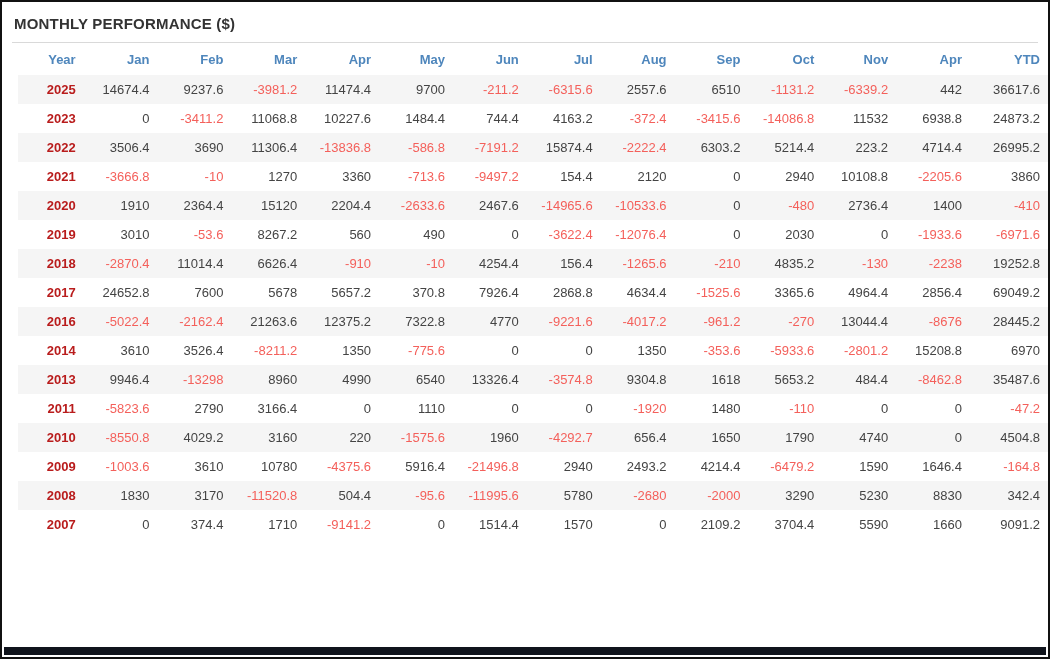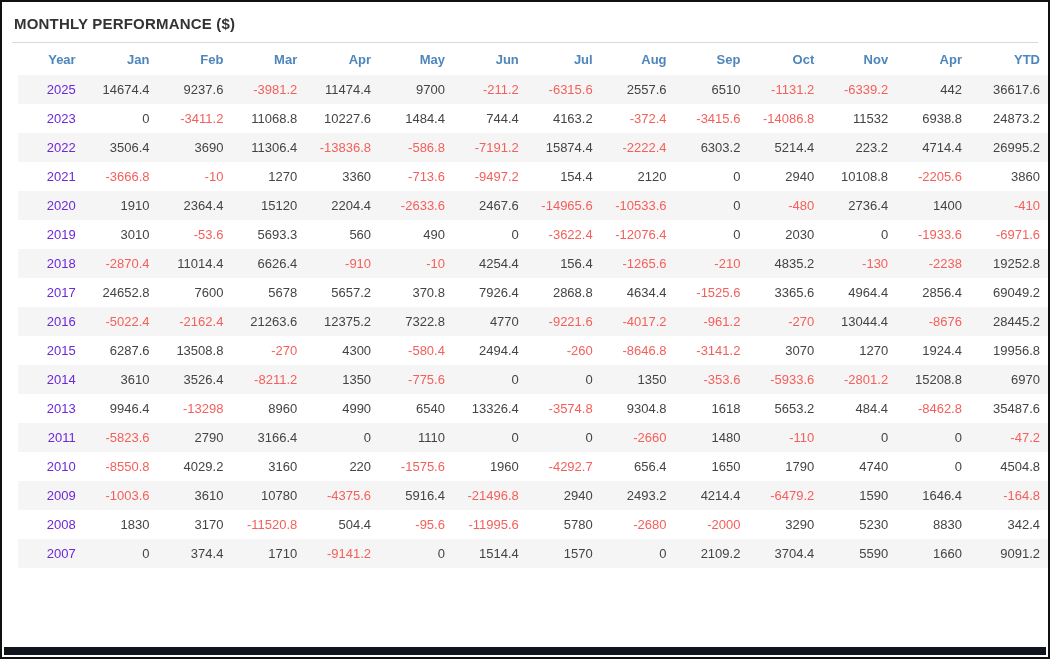--- a/index.html
+++ b/index.html
@@ -38,21 +38,21 @@
   }
   table.perf td{
     text-align:right;
     padding:7px 8px 7px 0;
     color:#444;
     white-space:nowrap;
   }
   table.perf col.c-year{width:64px;}
   table.perf col.c-month{width:72px;}
   table.perf col.c-ytd{width:76px;}
-  table.perf td.year{font-weight:normal;color:#6d28d9;}
+  table.perf td.year{font-weight:bold;color:#b91c1c;}
   table.perf tbody tr:nth-child(odd){background:#f5f5f5;}
   table.perf td.neg{color:#f4605b;}
   .bottom-bar{
     position:absolute;
     left:2px;right:2px;bottom:2px;
     height:8px;
     background:#10141c;
   }
 </style>
 </head>
@@ -174,21 +174,21 @@
           <td>0</td>
           <td class="neg">-480</td>
           <td>2736.4</td>
           <td>1400</td>
           <td class="neg">-410</td>
         </tr>
         <tr>
           <td class="year">2019</td>
           <td>3010</td>
           <td class="neg">-53.6</td>
-          <td>5693.3</td>
+          <td>8267.2</td>
           <td>560</td>
           <td>490</td>
           <td>0</td>
           <td class="neg">-3622.4</td>
           <td class="neg">-12076.4</td>
           <td>0</td>
           <td>2030</td>
           <td>0</td>
           <td class="neg">-1933.6</td>
           <td class="neg">-6971.6</td>
@@ -235,36 +235,20 @@
           <td>4770</td>
           <td class="neg">-9221.6</td>
           <td class="neg">-4017.2</td>
           <td class="neg">-961.2</td>
           <td class="neg">-270</td>
           <td>13044.4</td>
           <td class="neg">-8676</td>
           <td>28445.2</td>
         </tr>
         <tr>
-          <td class="year">2015</td>
-          <td>6287.6</td>
-          <td>13508.8</td>
-          <td class="neg">-270</td>
-          <td>4300</td>
-          <td class="neg">-580.4</td>
-          <td>2494.4</td>
-          <td class="neg">-260</td>
-          <td class="neg">-8646.8</td>
-          <td class="neg">-3141.2</td>
-          <td>3070</td>
-          <td>1270</td>
-          <td>1924.4</td>
-          <td>19956.8</td>
-        </tr>
-        <tr>
           <td class="year">2014</td>
           <td>3610</td>
           <td>3526.4</td>
           <td class="neg">-8211.2</td>
           <td>1350</td>
           <td class="neg">-775.6</td>
           <td>0</td>
           <td>0</td>
           <td>1350</td>
           <td class="neg">-353.6</td>
@@ -291,21 +275,21 @@
         </tr>
         <tr>
           <td class="year">2011</td>
           <td class="neg">-5823.6</td>
           <td>2790</td>
           <td>3166.4</td>
           <td>0</td>
           <td>1110</td>
           <td>0</td>
           <td>0</td>
-          <td class="neg">-2660</td>
+          <td class="neg">-1920</td>
           <td>1480</td>
           <td class="neg">-110</td>
           <td>0</td>
           <td>0</td>
           <td class="neg">-47.2</td>
         </tr>
         <tr>
           <td class="year">2010</td>
           <td class="neg">-8550.8</td>
           <td>4029.2</td>

